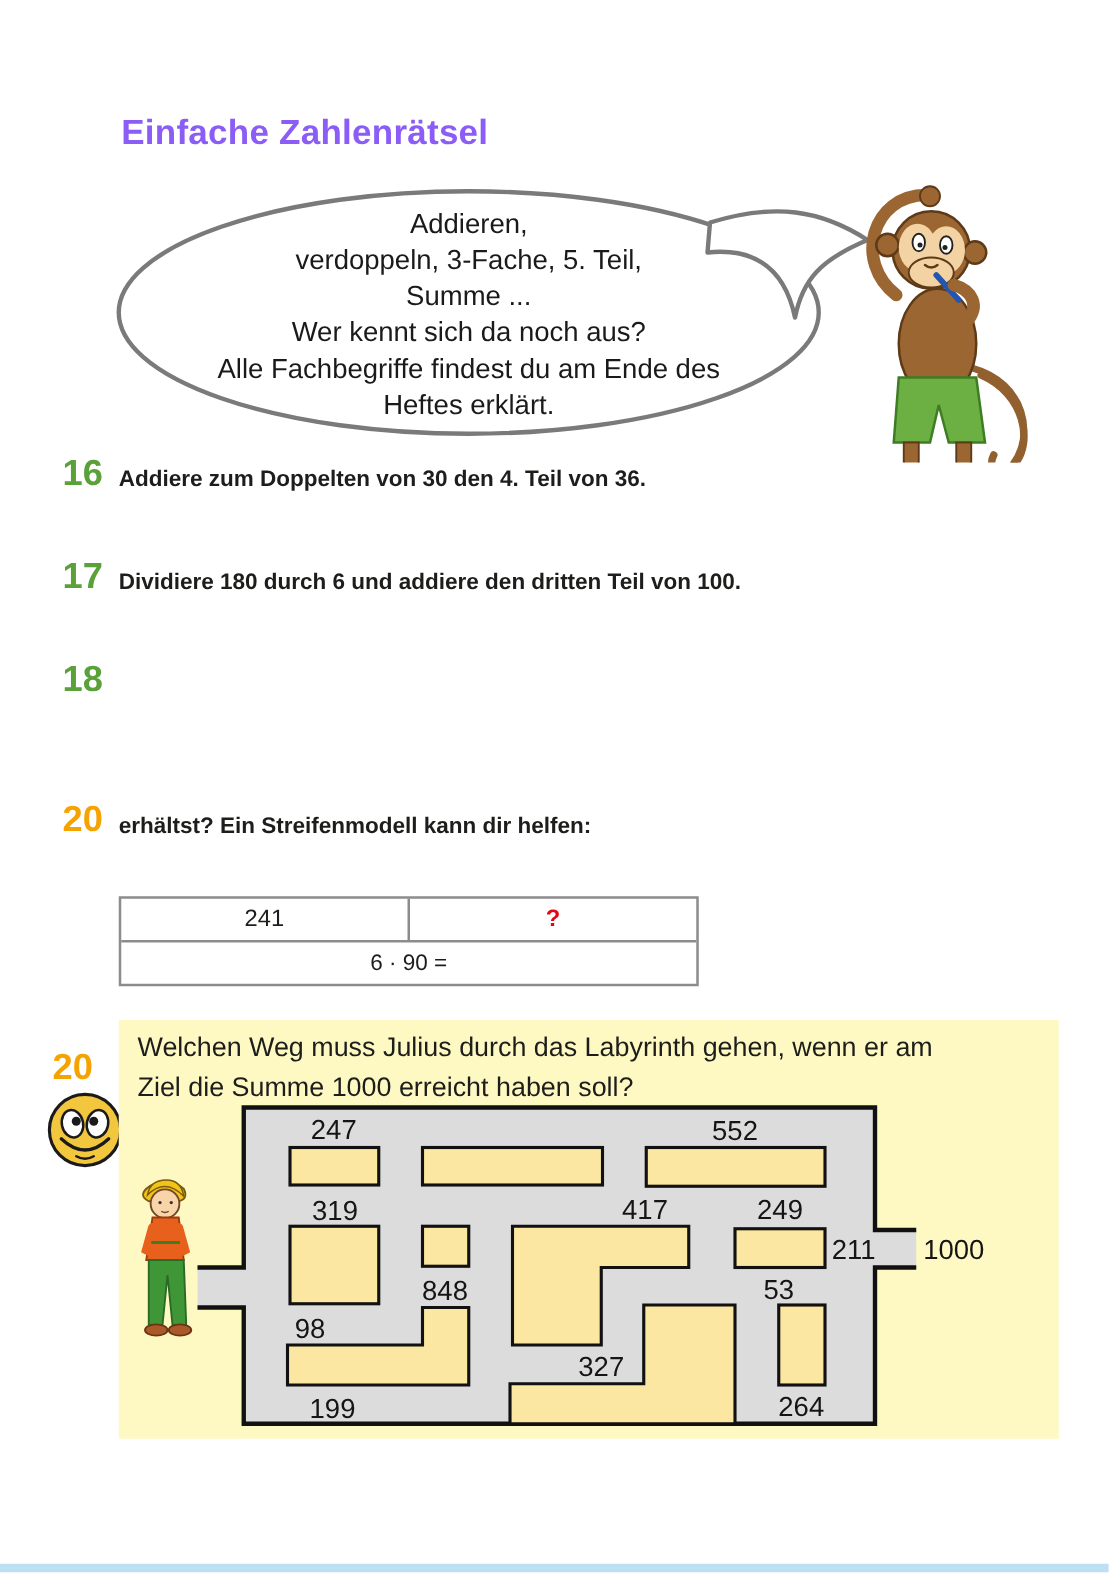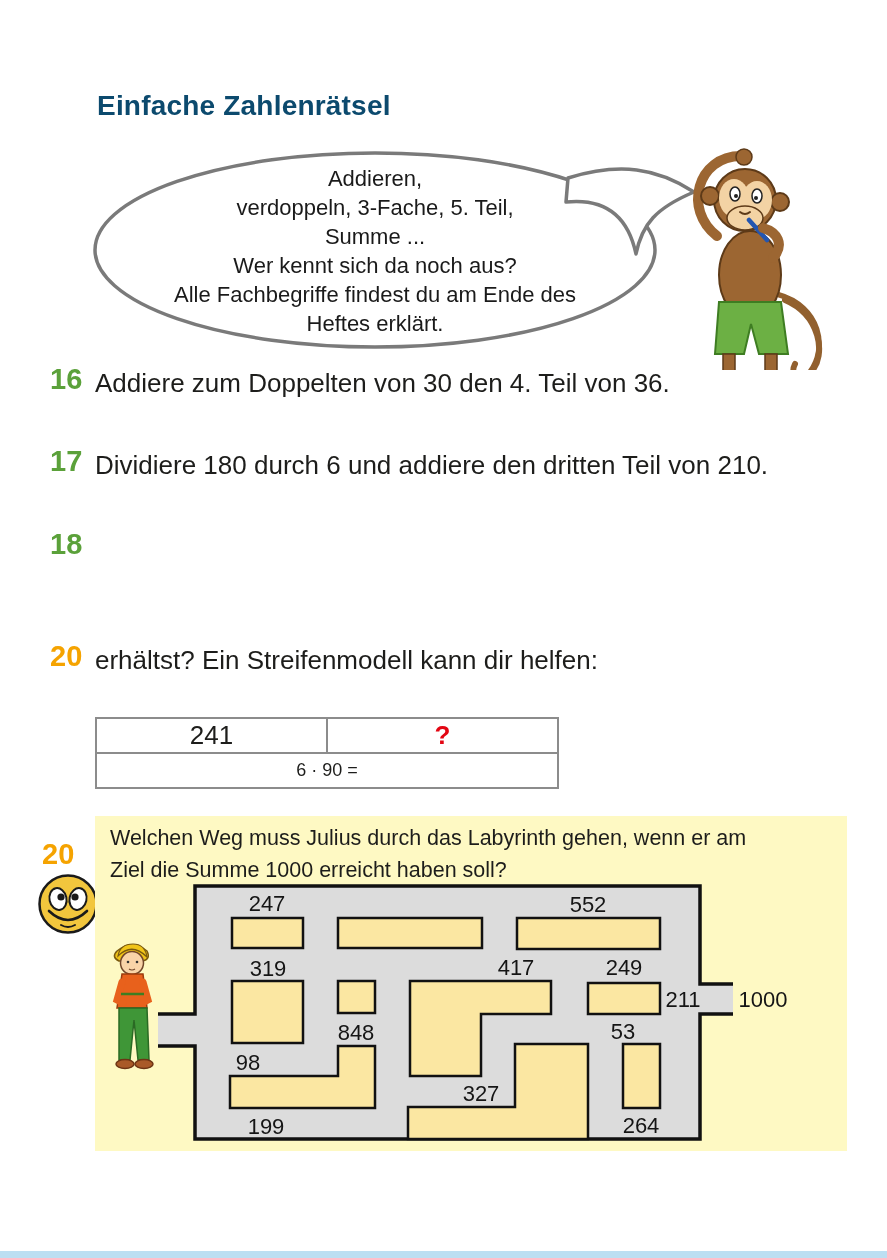--- a/index.html
+++ b/index.html
@@ -1,29 +1,29 @@
 <!DOCTYPE html>
 <html><head>
 <meta charset="utf-8">
 <style>
   html,body{margin:0;padding:0;}
   .page{position:relative;width:887px;height:1258px;background:#ffffff;overflow:hidden;
         font-family:"Liberation Sans",sans-serif;color:#1d1d1b;}
-  .title{position:absolute;left:97px;top:90px;margin:0;font-size:28px;font-weight:bold;color:#0c4a6e;letter-spacing:0.2px;}
+  .title{position:absolute;left:97px;top:90px;margin:0;font-size:28px;font-weight:bold;color:#8b5cf6;letter-spacing:0.2px;}
   .exnum{position:absolute;font-size:29px;font-weight:bold;line-height:29px;}
   .green{color:#5ba13a;}
   .orange{color:#f5a300;}
-  .extext{position:absolute;font-size:26px;line-height:32px;}
+  .extext{position:absolute;font-size:18px;line-height:32px;font-weight:bold;}
   
   .bubble{position:absolute;left:90px;top:150px;}
   .bubble text{font-family:"Liberation Sans",sans-serif;font-size:22px;fill:#1a1a1a;text-anchor:middle;}
   
   .strip{position:absolute;left:95px;top:717px;width:460px;border:2px solid #8c8c8c;background:#fff;}
   .strip-row1{display:flex;border-bottom:2px solid #8c8c8c;}
-  .strip-cell{width:50%;height:33px;line-height:33px;text-align:center;font-size:26px;}
+  .strip-cell{width:50%;height:33px;line-height:33px;text-align:center;font-size:19px;}
   .strip-cell.first{border-right:2px solid #8c8c8c;}
   .qmark{color:#e30613;font-weight:bold;}
   .strip-row2{height:33px;line-height:33px;text-align:center;font-size:18px;}
   
   .task-box{position:absolute;left:95px;top:816px;width:752px;height:335px;background:#fef9c3;}
   .task-box-text{position:absolute;left:15px;top:6px;font-size:21.5px;line-height:32px;}
   .maze{position:absolute;left:0;top:0;}
   .maze text{font-family:"Liberation Sans",sans-serif;font-size:22px;fill:#151515;text-anchor:middle;}
   .bottom-strip{position:absolute;left:0;top:1251px;width:887px;height:7px;background:#bcdff2;}
   .smiley{position:absolute;left:36px;top:872px;}
@@ -79,21 +79,21 @@
     <ellipse cx="128" cy="245" rx="12" ry="6" fill="#8a5c2e" stroke="#5d3a18" stroke-width="1.5"></ellipse>
   </svg>
 
   <span class="exnum green" style="left:50px;top:365px;">16</span>
   <div class="extext" style="left:95px;top:367px;">
     <div>Addiere zum Doppelten von 30 den 4. Teil von 36.</div>
   </div>
 
   <span class="exnum green" style="left:50px;top:447px;">17</span>
   <div class="extext" style="left:95px;top:449px;">
-    <div>Dividiere 180 durch 6 und addiere den dritten Teil von 210.</div>
+    <div>Dividiere 180 durch 6 und addiere den dritten Teil von 100.</div>
   </div>
 
   <span class="exnum green" style="left:50px;top:530px;">18</span>
 
   <span class="exnum orange" style="left:50px;top:642px;">20</span>
   <div class="extext" style="left:95px;top:644px;">
     <div>erhältst? Ein Streifenmodell kann dir helfen:</div>
   </div>
 
   <div class="strip">

